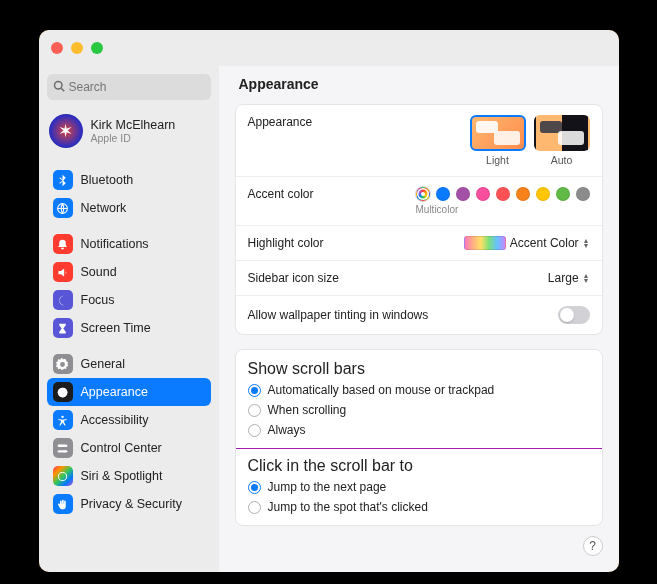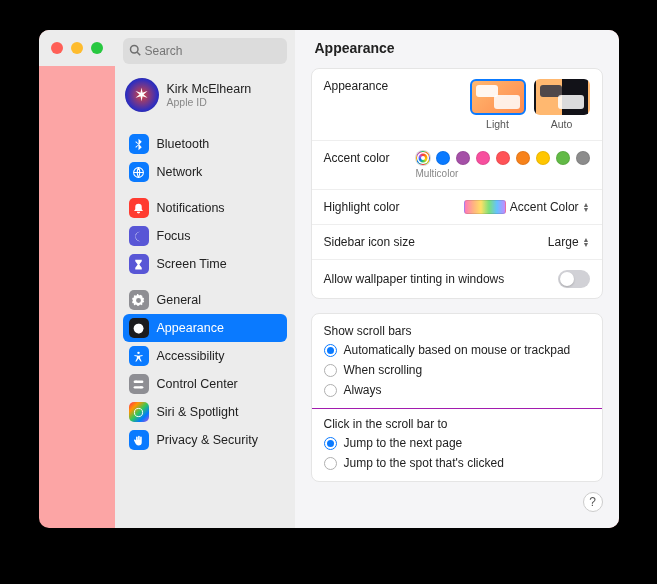--- a/index.html
+++ b/index.html
@@ -1,17 +1,17 @@
 <!DOCTYPE html>
 <html><head>
   <meta charset="utf-8">
   <style>
     * { box-sizing: border-box; margin: 0; padding: 0; font-family: -apple-system, BlinkMacSystemFont, "Helvetica Neue", sans-serif; }
     body { background: #000; display: flex; justify-content: center; align-items: flex-start; padding: 30px 0; }
-    .window { width: 580px; background: #fca5a5; border-radius: 10px; overflow: hidden; box-shadow: 0 20px 60px rgba(0,0,0,0.5); display: flex; flex-direction: row; }
+    .window { width: 580px; background: #a16207; border-radius: 10px; overflow: hidden; box-shadow: 0 20px 60px rgba(0,0,0,0.5); display: flex; flex-direction: column; }
     .titlebar { height: 36px; display: flex; align-items: center; padding: 0 12px; background: #ececec; }
     .traffic { display: flex; gap: 8px; }
     .dot { width: 12px; height: 12px; border-radius: 50%; }
     .dot.red { background: #ff5f57; }
     .dot.yellow { background: #febc2e; }
     .dot.green { background: #28c840; }
     .body { display: flex; flex: 1; min-height: 470px; }
     .sidebar { width: 180px; background: #ececec; padding: 4px 8px 12px 8px; overflow-y: auto; }
     .search { display: flex; align-items: center; background: #dcdcdc; border-radius: 6px; padding: 4px 6px; margin: 4px 0 10px 0; }
     .search svg { width: 12px; height: 12px; opacity: 0.5; margin-right: 4px; }
@@ -61,21 +61,21 @@
     .sw-multi { background: conic-gradient(#ff3b30,#ff9500,#ffcc00,#34c759,#007aff,#af52de,#ff3b30); }
     .right-stack { display:flex; flex-direction:column; align-items:center; gap:3px; }
 
     .hlswatch { width: 42px; height: 14px; border-radius: 3px; background: linear-gradient(90deg,#ff7ab8,#ffb084,#ffe066,#7be07b,#66c2ff,#c08cff); border:1px solid rgba(0,0,0,0.1); }
     .select { display:flex; align-items:center; gap:4px; font-size:12px; color:#222; }
     .updown { display:flex; flex-direction:column; font-size:7px; line-height:5px; color:#666; }
 
     .toggle { width: 32px; height: 18px; background: #d1d1d6; border-radius: 10px; position:relative; }
     .toggle::after { content:""; position:absolute; left:2px; top:2px; width:14px; height:14px; background:#fff; border-radius:50%; box-shadow:0 1px 2px rgba(0,0,0,0.2); }
 
-    .section-head { font-size: 12px; color:#222; padding: 10px 12px 2px 12px; }
+    .section-head { font-size: 16px; color:#222; padding: 10px 12px 2px 12px; }
     .radio-row { display:flex; align-items:center; gap:7px; padding: 3px 12px; font-size:12px; color:#222; }
     .radio { width:13px; height:13px; border-radius:50%; border:1px solid #b0b0b0; background:#fff; display:flex;align-items:center;justify-content:center; flex-shrink:0; }
     .radio.checked { border-color:#0a7aff; }
     .radio.checked::after { content:""; width:7px; height:7px; background:#0a7aff; border-radius:50%; }
     .panel .spacer { height: 8px; }
 
     .help { width: 20px; height: 20px; border-radius: 50%; background:#fff; border:1px solid #ccc; color:#555; font-size:12px; display:flex;align-items:center;justify-content:center; margin: 10px 0 0 auto; }
   </style>
 </head>
 <body>
@@ -131,20 +131,28 @@
       <div class="group">
         <div class="item">
           <span class="icon ic-red">
               <svg viewBox="0 0 16 16" fill="currentColor">
                 <path d="M8 2a4 4 0 00-4 4v3l-1.5 2h11L12 9V6a4 4 0 00-4-4zm0 12a2 2 0 002-2H6a2 2 0 002 2z"></path>
               </svg>
             </span>
           <span>Notifications</span>
         </div>
         <div class="item">
+          <span class="icon ic-red">
+              <svg viewBox="0 0 16 16" fill="currentColor">
+                <path d="M3 6v4h3l4 3V3L6 6H3zm9 0a3 3 0 010 4v-4z"></path>
+              </svg>
+            </span>
+          <span>Sound</span>
+        </div>
+        <div class="item">
           <span class="icon ic-indigo">
               <svg viewBox="0 0 16 16" fill="currentColor">
                 <path d="M10 2a6 6 0 100 12 6 6 0 01-4-10 6 6 0 014-2z"></path>
               </svg>
             </span>
           <span>Focus</span>
         </div>
         <div class="item">
           <span class="icon ic-indigo">
               <svg viewBox="0 0 16 16" fill="currentColor">

